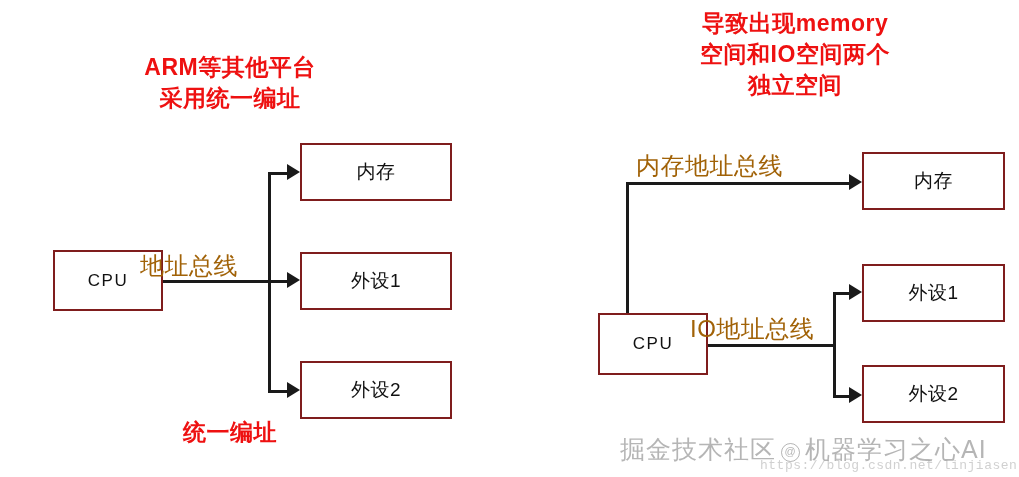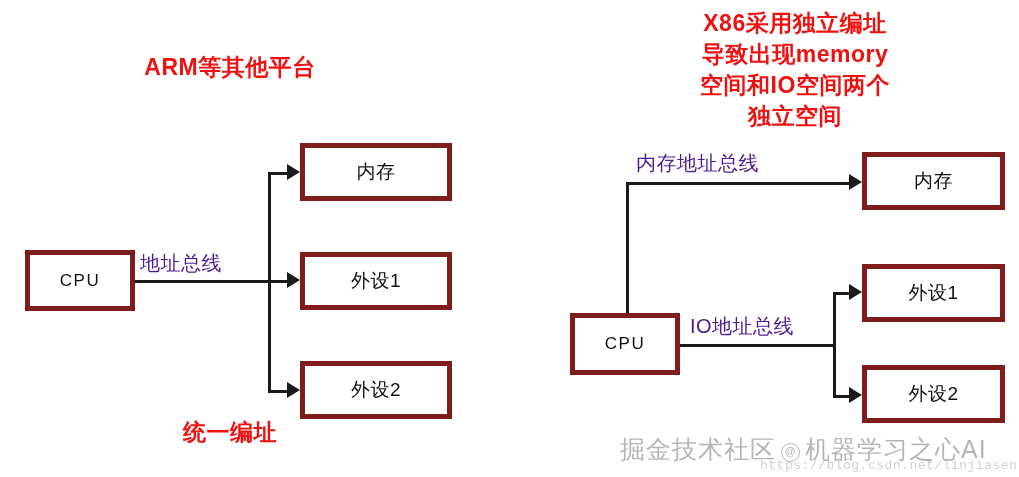--- a/index.html
+++ b/index.html
@@ -13,31 +13,31 @@
     height: 477px;
     background: #ffffff;
     overflow: hidden;
     font-family: "Liberation Sans", "DejaVu Sans", sans-serif;
   }
 
   
   .node-box {
     position: absolute;
     box-sizing: border-box;
-    border: 5px solid #7f1d1d;
+    border: 2px solid #7f1d1d;
     background: #ffffff;
     display: flex;
     align-items: center;
     justify-content: center;
     color: #111111;
     font-size: 19px;
     letter-spacing: 0.5px;
     z-index: 5;
   }
-  .node-box.cpu-box { font-size: 17px; letter-spacing: 1.5px; }
+  .node-box.cpu-box { font-size: 17px; letter-spacing: 1.5px; margin-left: 28px; }
 
   
   .wire-h {
     position: absolute;
     height: 0;
     border-top: 3px solid #1a1a1a;
     z-index: 3;
   }
   .wire-v {
     position: absolute;
@@ -51,22 +51,22 @@
     height: 0;
     border-top: 8px solid transparent;
     border-bottom: 8px solid transparent;
     border-left: 13px solid #1a1a1a;
     z-index: 4;
   }
 
   
   .bus-label {
     position: absolute;
-    color: #4c1d95;
-    font-size: 20px;
+    color: #a16207;
+    font-size: 24px;
     white-space: nowrap;
     z-index: 6;
     letter-spacing: 0.5px;
   }
   .red-note {
     position: absolute;
     color: #ee1111;
     font-weight: bold;
     font-size: 23px;
     line-height: 31px;
@@ -108,20 +108,21 @@
     margin: 0 5px;
   }
 </style>
 </head>
 <body>
 
 <div id="canvas">
 
   <div class="red-note" style="left:105px; top:52px; width:250px;">
     <span class="note-line">ARM等其他平台</span>
+    <span class="note-line">采用统一编址</span>
   </div>
 
   <div class="node-box cpu-box" style="left:25px; top:250px; width:110px; height:61px;">
     <span>CPU</span>
   </div>
 
   <div class="wire-h" style="left:135px; top:280px; width:135px;"></div>
 
   <div class="wire-v" style="left:268px; top:172px; height:219px;"></div>
 
@@ -144,21 +145,20 @@
   </div>
   <div class="node-box" style="left:300px; top:361px; width:152px; height:58px;">
     <span>外设2</span>
   </div>
 
   <div class="red-note" style="left:130px; top:417px; width:200px;">
     <span class="note-line">统一编址</span>
   </div>
 
   <div class="red-note" style="left:645px; top:8px; width:300px;">
-    <span class="note-line">X86采用独立编址</span>
     <span class="note-line">导致出现memory</span>
     <span class="note-line">空间和IO空间两个</span>
     <span class="note-line">独立空间</span>
   </div>
 
   <div class="node-box cpu-box" style="left:570px; top:313px; width:110px; height:62px;">
     <span>CPU</span>
   </div>
 
   <div class="wire-v" style="left:626px; top:182px; height:133px;"></div>

